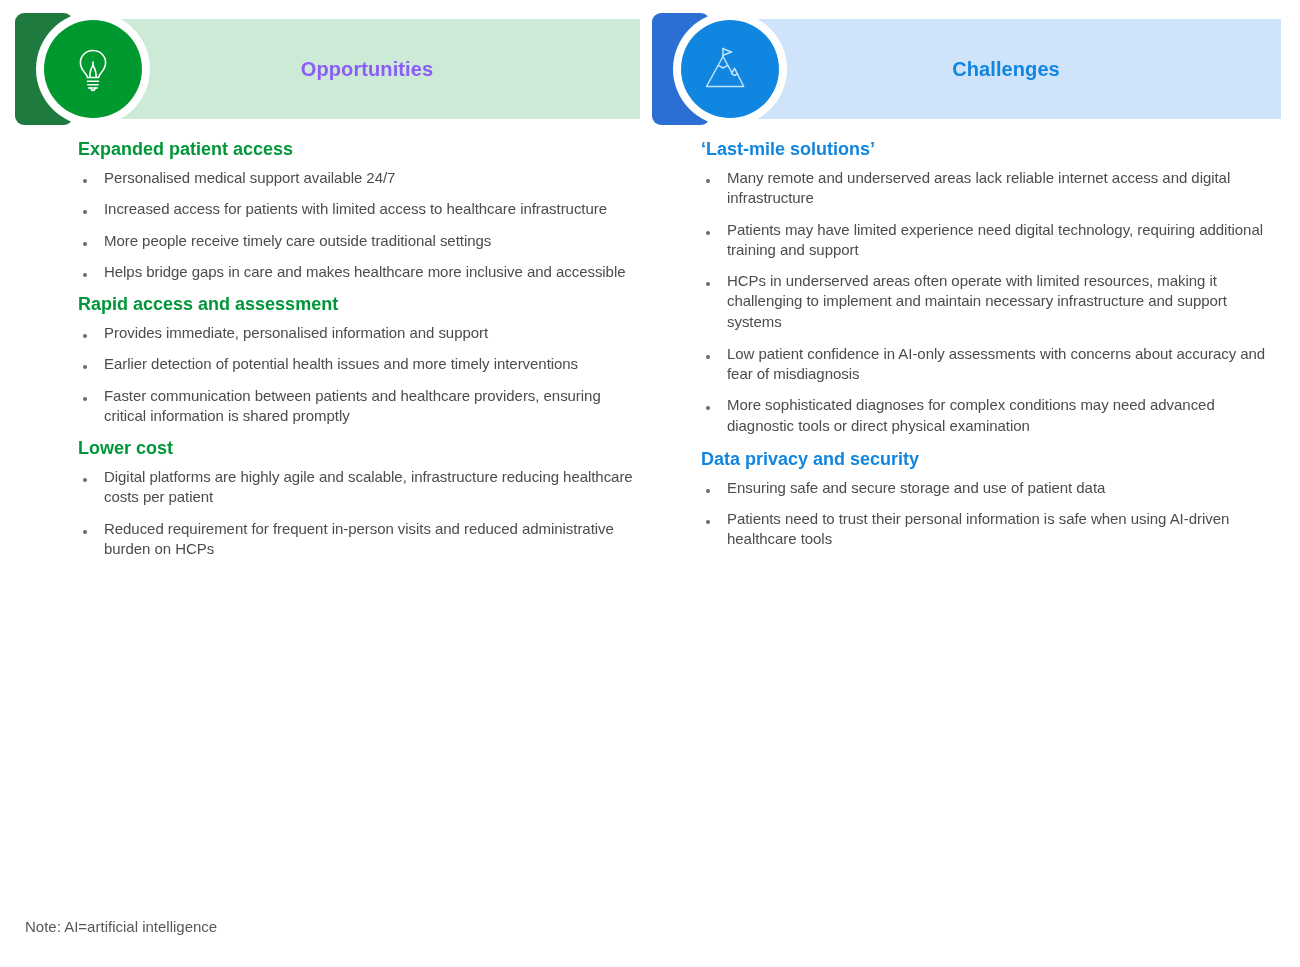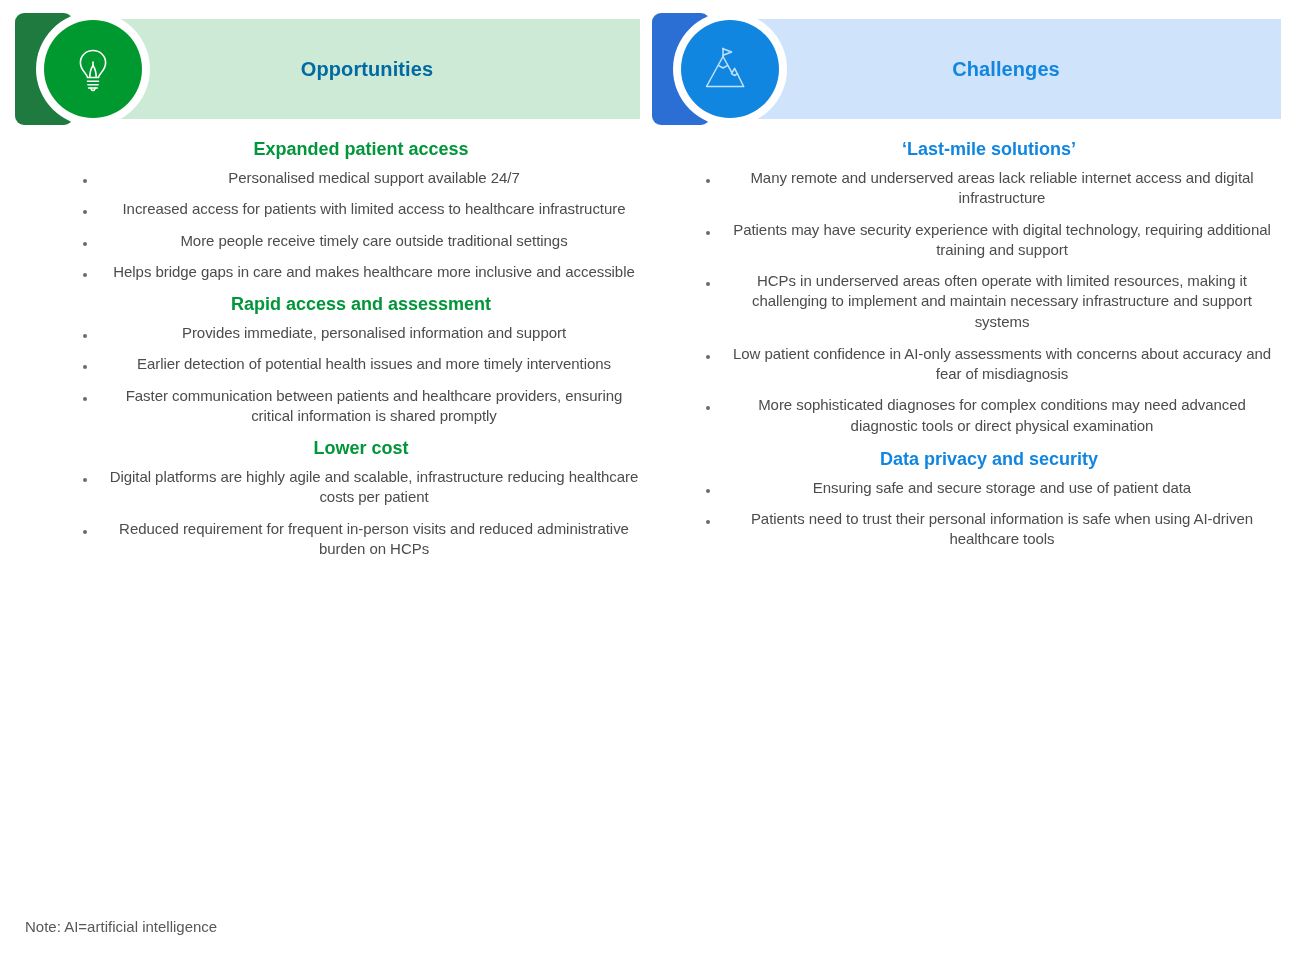--- a/index.html
+++ b/index.html
@@ -48,21 +48,21 @@
     top: 0;
     width: 100%;
     height: 100%;
     display: flex;
     align-items: center;
     justify-content: center;
     font-size: 20px;
     font-weight: bold;
     letter-spacing: 0.1px;
   }
-  .banner.left  .banner-title { color: #0369a1; padding-left: 38px; }
+  .banner.left  .banner-title { color: #8b5cf6; padding-left: 38px; }
   .banner.right .banner-title { color: #1186e0; padding-left: 38px; }
 
   
   .ribbon {
     position: absolute;
     top: -6px;
     left: -3px;
     width: 58px;
     height: 112px;
     border-radius: 9px;
@@ -108,21 +108,20 @@
   
   .columns {
     position: absolute;
     top: 138px;
     left: 0;
     width: 1300px;
   }
   .col {
     position: absolute;
     top: 0;
-    text-align: center;
   }
   .col.left  { left: 78px;  width: 566px; }
   .col.right { left: 701px; width: 576px; }
 
   .group { margin-bottom: 4px; }
 
   .group-heading {
     font-size: 18px;
     font-weight: bold;
     line-height: 1.28;
@@ -247,21 +246,21 @@
       </div>
 
     </div>
 
     <div class="col right">
 
       <div class="group">
         <h3 class="group-heading">‘Last-mile solutions’</h3>
         <ul class="bullets">
           <li>Many remote and underserved areas lack reliable internet access and digital infrastructure</li>
-          <li>Patients may have security experience with digital technology, requiring additional training and support</li>
+          <li>Patients may have limited experience need digital technology, requiring additional training and support</li>
           <li>HCPs in underserved areas often operate with limited resources, making it challenging to implement and maintain necessary infrastructure and support systems</li>
         </ul>
       </div>
 
       <div class="group">
         <ul class="bullets">
           <li>Low patient confidence in AI-only assessments with concerns about accuracy and fear of misdiagnosis</li>
           <li>More sophisticated diagnoses for complex conditions may need advanced diagnostic tools or direct physical examination</li>
         </ul>
       </div>

